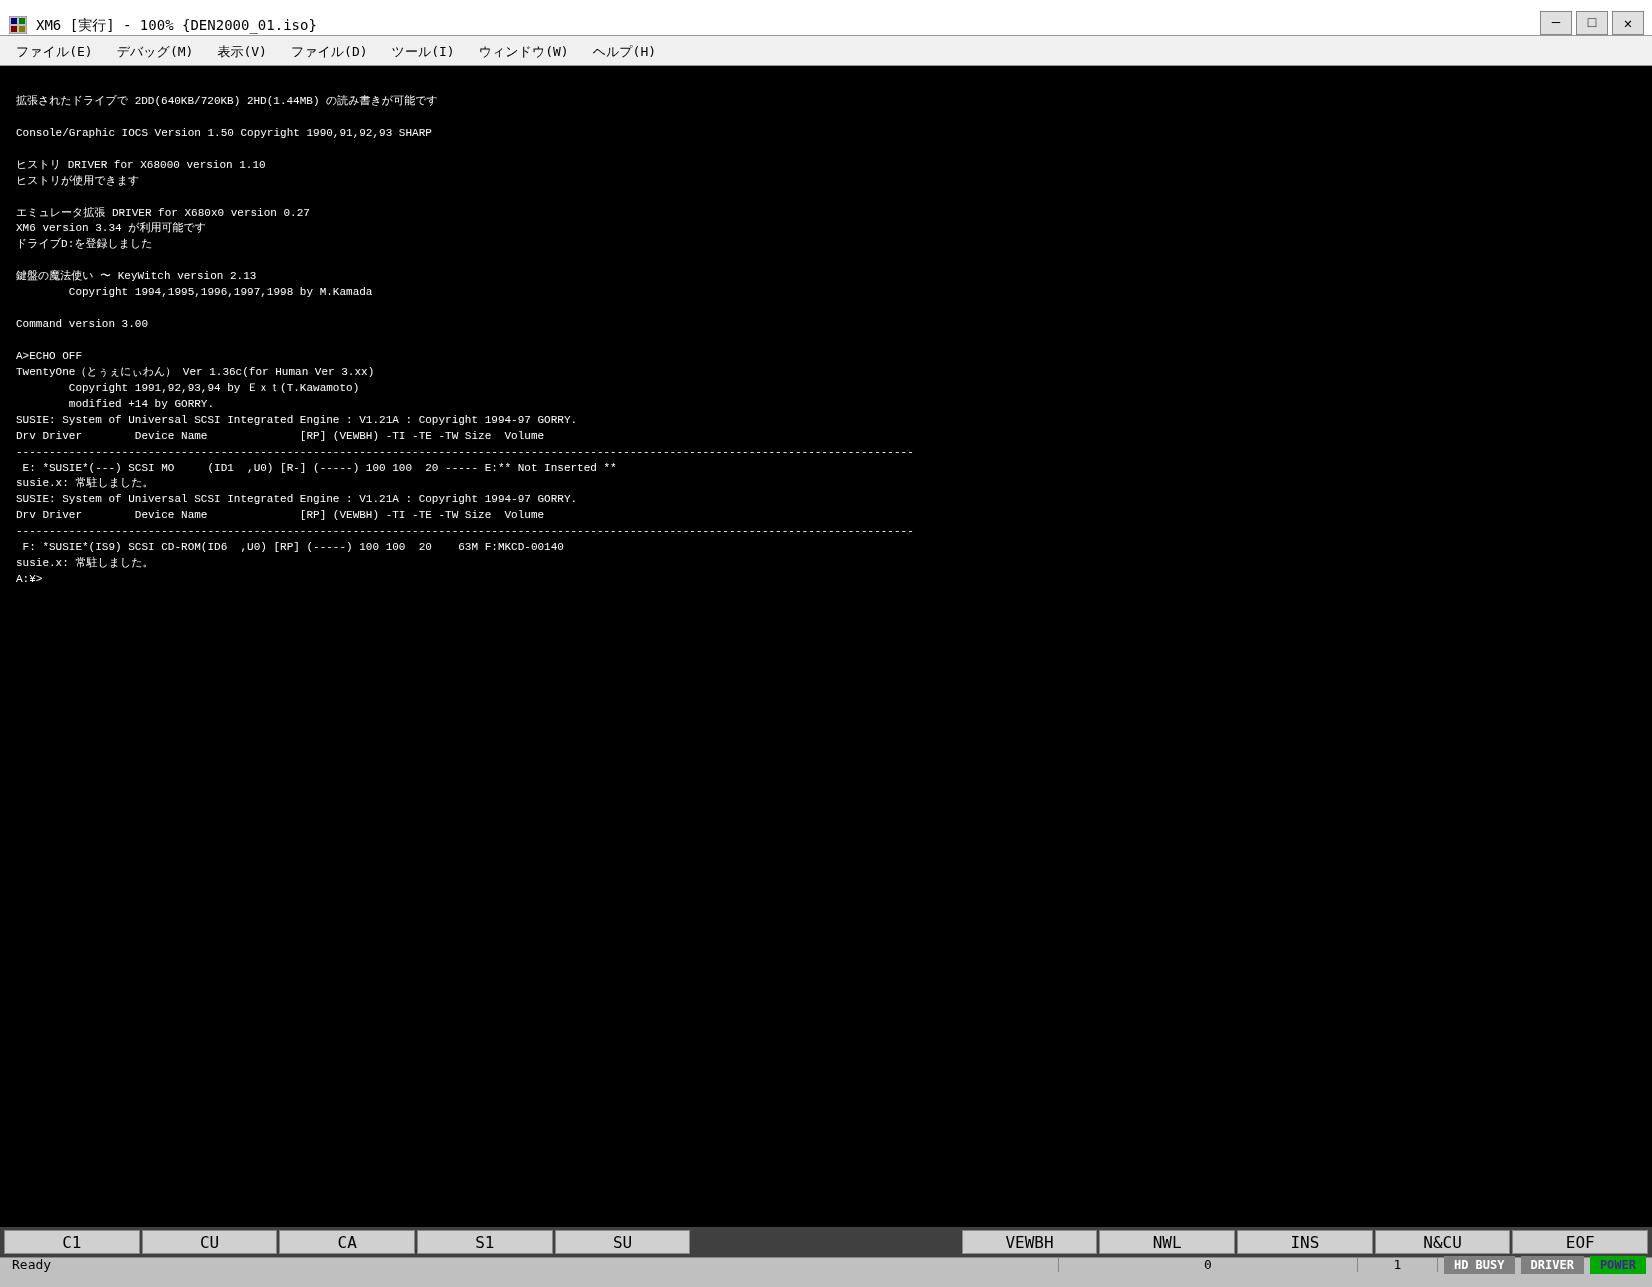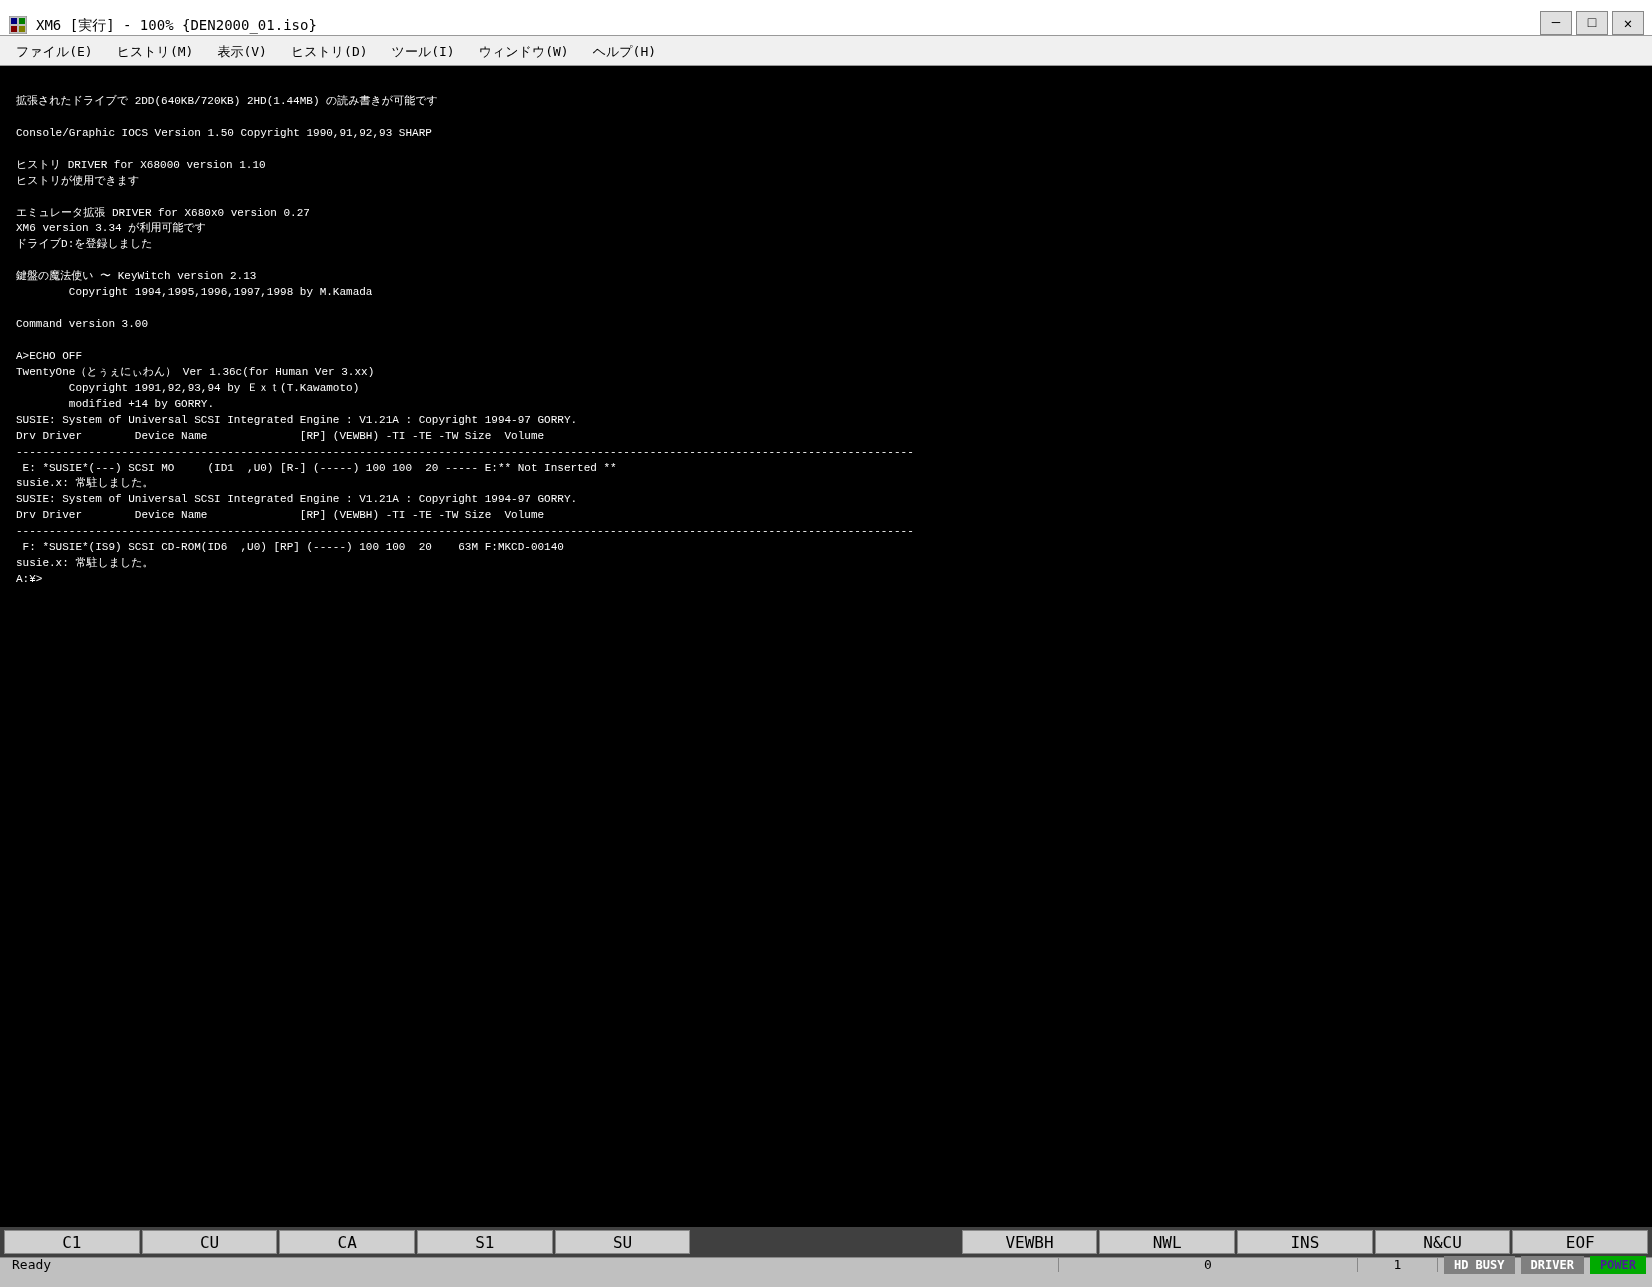--- a/index.html
+++ b/index.html
@@ -158,23 +158,23 @@
   <div class="title-bar-text">XM6 [実行] - 100% {DEN2000_01.iso}</div>
   <div class="title-bar-buttons">
     <div class="title-btn">─</div>
     <div class="title-btn">□</div>
     <div class="title-btn">✕</div>
   </div>
 </div>
 
 <div class="menu-bar">
 <div class="menu-item">ファイル(E)</div>
-    <div class="menu-item">ヒストリ(M)</div>
+    <div class="menu-item">デバッグ(M)</div>
     <div class="menu-item">表示(V)</div>
-    <div class="menu-item">ヒストリ(D)</div>
+    <div class="menu-item">ファイル(D)</div>
     <div class="menu-item">ツール(I)</div>
     <div class="menu-item">ウィンドウ(W)</div>
     <div class="menu-item">ヘルプ(H)</div>
   </div>
 
 <div class="terminal">
 拡張されたドライブで 2DD(640KB/720KB) 2HD(1.44MB) の読み書きが可能です
 
 Console/Graphic IOCS Version 1.50 Copyright 1990,91,92,93 SHARP
 

